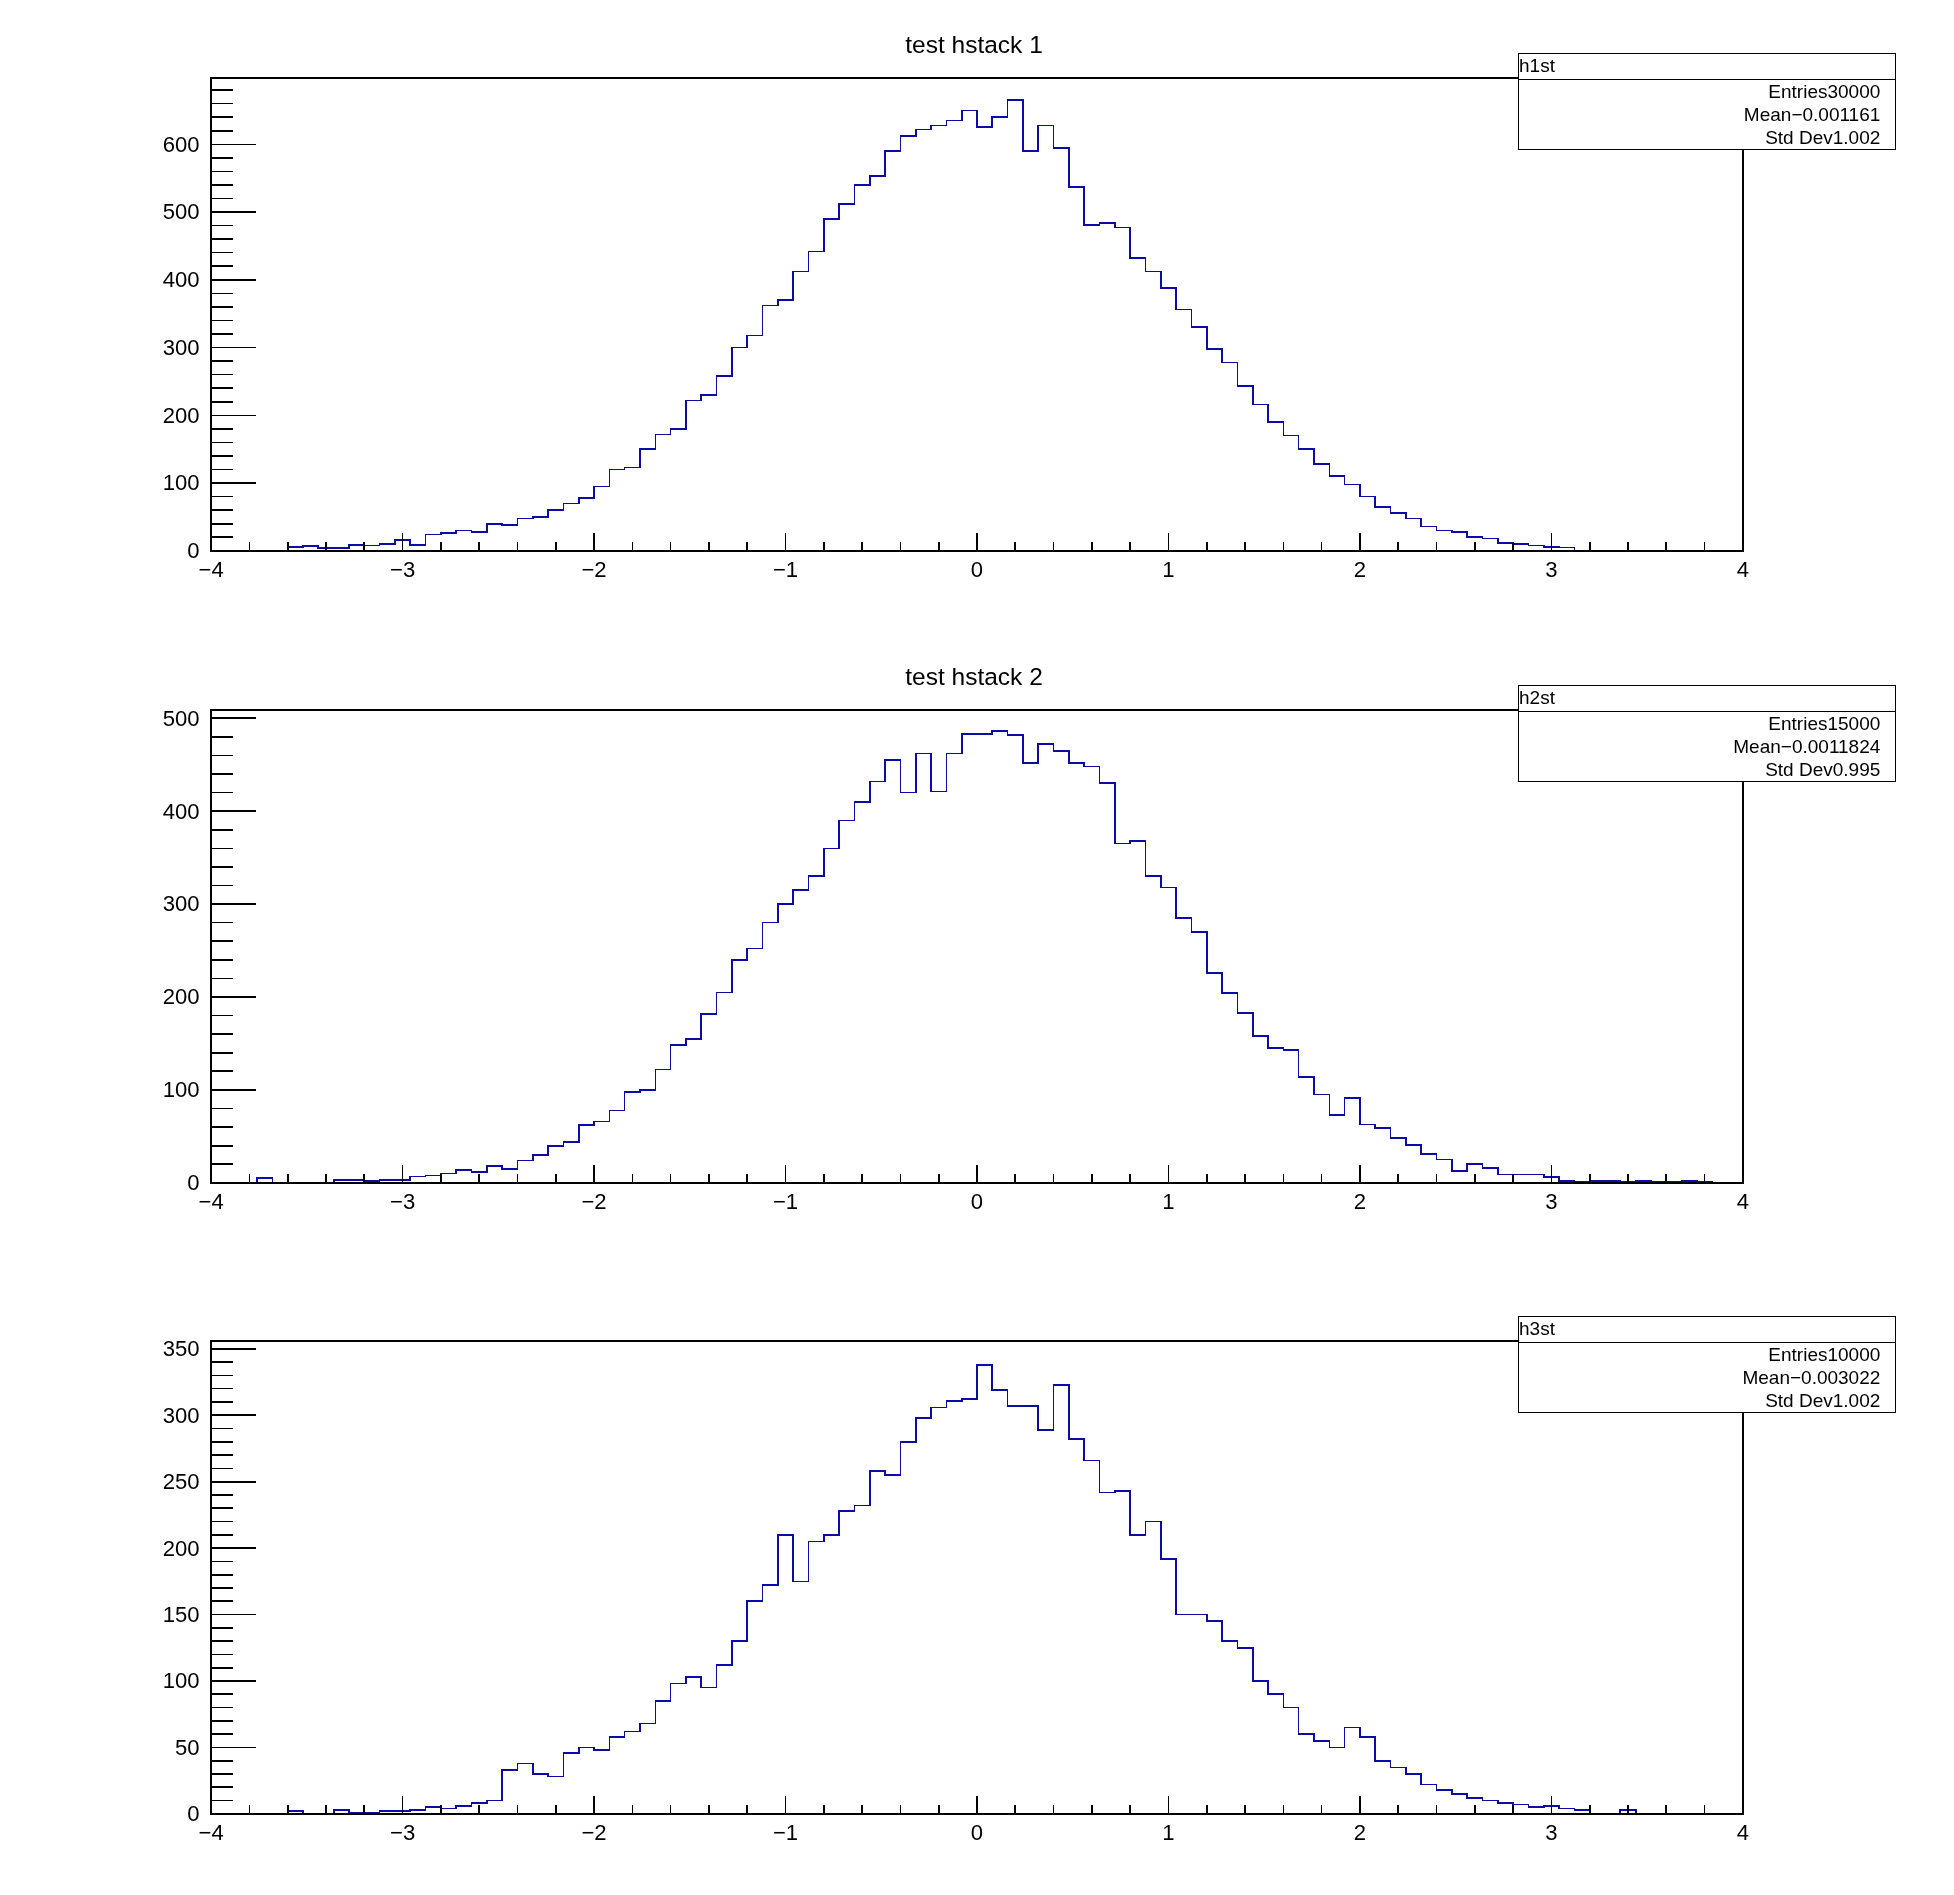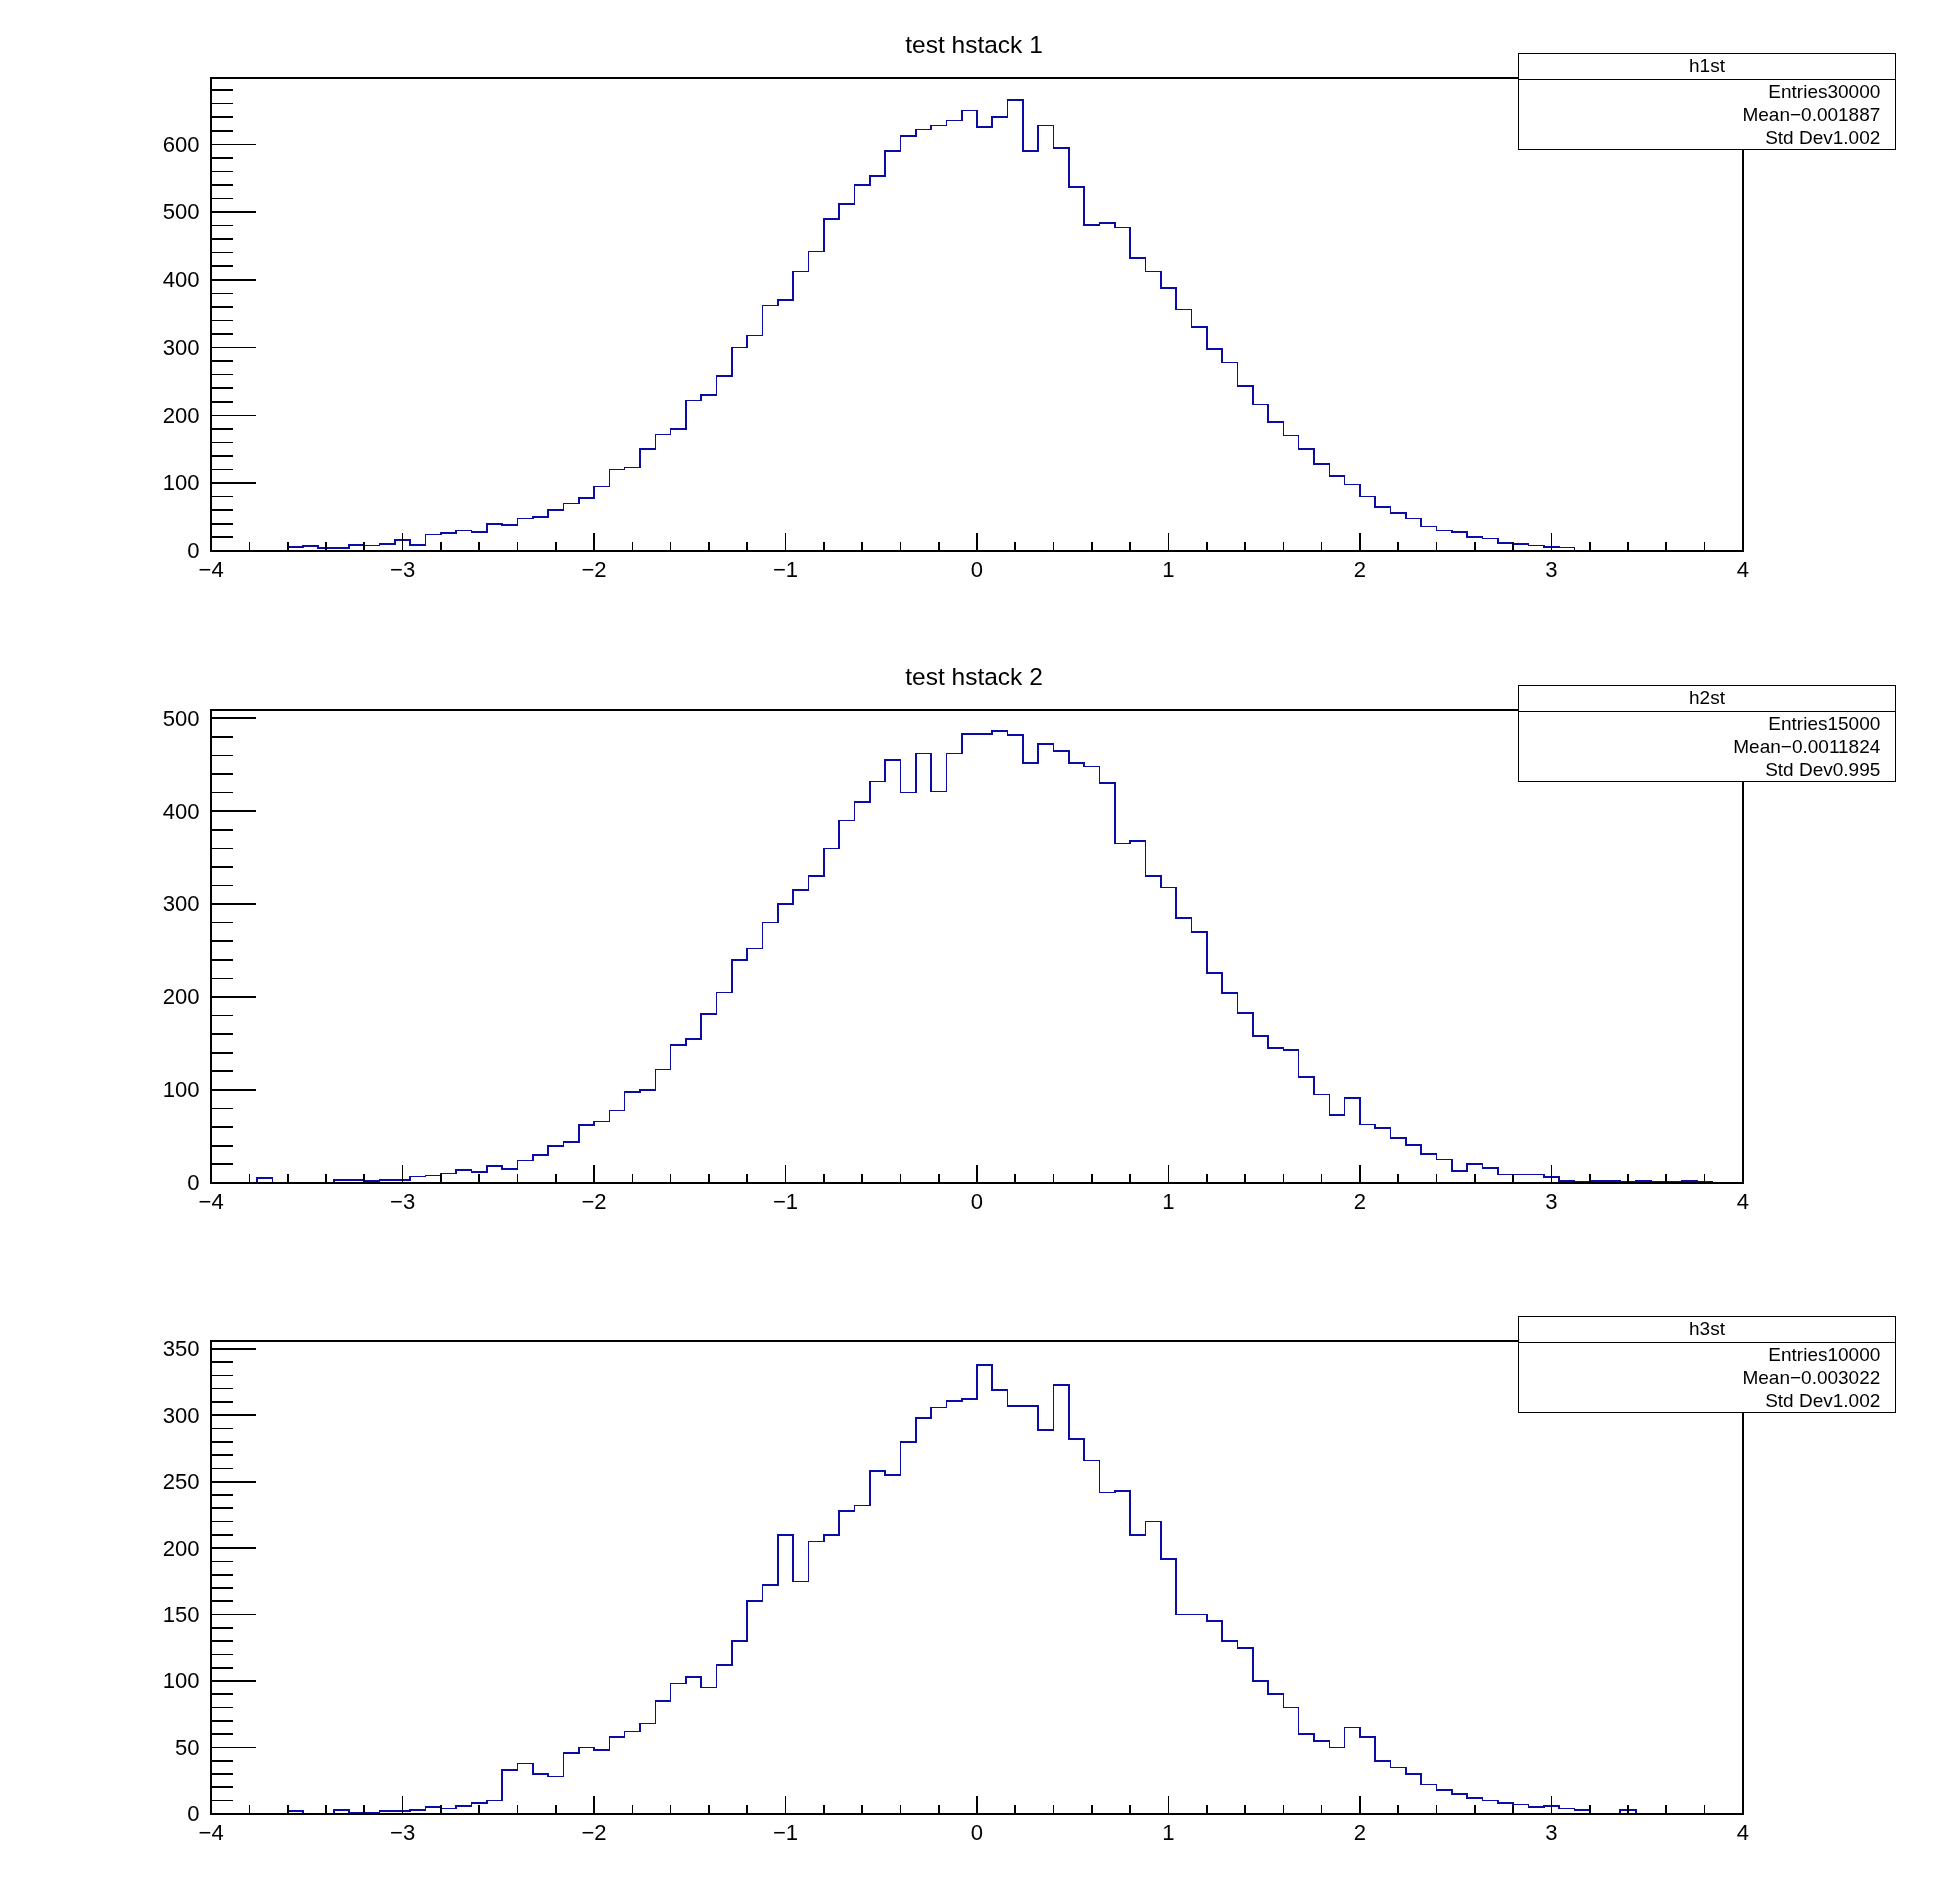--- a/index.html
+++ b/index.html
@@ -5,21 +5,21 @@
   html,body{margin:0;padding:0;background:#ffffff;}
   body{width:1954px;height:1895px;position:relative;overflow:hidden;
        font-family:"Liberation Sans", sans-serif; color:#000;}
   .pad{position:absolute;left:0;width:1954px;height:632px;}
   .pad svg{position:absolute;left:0;top:0;}
   .pad-title{position:absolute;left:0;top:29.5px;width:1948px;height:29.5px;
              line-height:29.5px;text-align:center;font-size:24.5px;}
   .statbox{position:absolute;left:1518px;top:53px;width:378px;
            border:1.6px solid #000;background:#fff;box-sizing:border-box;
            font-size:19px;}
-  .stat-header{height:24.5px;line-height:24.5px;text-align:center;
+  .stat-header{height:24.5px;line-height:24.5px;text-align:left;
                border-bottom:1.6px solid #000;}
   .stat-row{display:flex;justify-content:flex-end;
             height:23px;line-height:23px;padding:0 14.7px 0 18px;}
 </style>
 </head>
 <body>
 
 <section class="pad" style="top:0px">
   <svg width="1954" height="632" viewBox="0 0 2388 772">
       <path d="M 258.0 673.0 L 276.7 673.0 L 295.4 673.0 L 314.2 673.0 L 332.9 673.0 L 351.6 673.0 L 351.6 668.0 L 370.3 668.0 L 370.3 667.2 L 389.0 667.2 L 389.0 669.7 L 407.8 669.7 L 426.5 669.7 L 426.5 665.5 L 445.2 665.5 L 445.2 666.4 L 463.9 666.4 L 463.9 664.7 L 482.6 664.7 L 482.6 659.8 L 501.4 659.8 L 501.4 665.5 L 520.1 665.5 L 520.1 653.1 L 538.8 653.1 L 538.8 651.5 L 557.5 651.5 L 557.5 648.2 L 576.2 648.2 L 576.2 649.8 L 595.0 649.8 L 595.0 639.9 L 613.7 639.9 L 613.7 641.5 L 632.4 641.5 L 632.4 633.3 L 651.1 633.3 L 651.1 631.6 L 669.8 631.6 L 669.8 623.3 L 688.6 623.3 L 688.6 615.0 L 707.3 615.0 L 707.3 608.4 L 726.0 608.4 L 726.0 594.3 L 744.7 594.3 L 744.7 573.6 L 763.4 573.6 L 763.4 571.1 L 782.2 571.1 L 782.2 548.8 L 800.9 548.8 L 800.9 530.6 L 819.6 530.6 L 819.6 523.9 L 838.3 523.9 L 838.3 489.2 L 857.0 489.2 L 857.0 482.5 L 875.8 482.5 L 875.8 459.4 L 894.5 459.4 L 894.5 424.6 L 913.2 424.6 L 913.2 409.7 L 931.9 409.7 L 931.9 373.2 L 950.6 373.2 L 950.6 366.6 L 969.4 366.6 L 969.4 331.8 L 988.1 331.8 L 988.1 307.0 L 1006.8 307.0 L 1006.8 267.2 L 1025.5 267.2 L 1025.5 249.0 L 1044.2 249.0 L 1044.2 225.8 L 1063.0 225.8 L 1063.0 215.1 L 1081.7 215.1 L 1081.7 184.4 L 1100.4 184.4 L 1100.4 166.2 L 1119.1 166.2 L 1119.1 157.9 L 1137.8 157.9 L 1137.8 153.0 L 1156.6 153.0 L 1156.6 147.2 L 1175.3 147.2 L 1175.3 134.7 L 1194.0 134.7 L 1194.0 155.4 L 1212.7 155.4 L 1212.7 143.0 L 1231.4 143.0 L 1231.4 122.3 L 1250.2 122.3 L 1250.2 184.4 L 1268.9 184.4 L 1268.9 153.0 L 1287.6 153.0 L 1287.6 180.3 L 1306.3 180.3 L 1306.3 228.3 L 1325.0 228.3 L 1325.0 274.7 L 1343.8 274.7 L 1343.8 272.2 L 1362.5 272.2 L 1362.5 278.0 L 1381.2 278.0 L 1381.2 315.3 L 1399.9 315.3 L 1399.9 331.8 L 1418.6 331.8 L 1418.6 351.7 L 1437.4 351.7 L 1437.4 378.2 L 1456.1 378.2 L 1456.1 399.7 L 1474.8 399.7 L 1474.8 426.2 L 1493.5 426.2 L 1493.5 442.8 L 1512.2 442.8 L 1512.2 471.8 L 1531.0 471.8 L 1531.0 494.1 L 1549.7 494.1 L 1549.7 515.7 L 1568.4 515.7 L 1568.4 532.2 L 1587.1 532.2 L 1587.1 548.8 L 1605.8 548.8 L 1605.8 567.0 L 1624.6 567.0 L 1624.6 581.9 L 1643.3 581.9 L 1643.3 591.8 L 1662.0 591.8 L 1662.0 606.8 L 1680.7 606.8 L 1680.7 619.2 L 1699.4 619.2 L 1699.4 626.6 L 1718.2 626.6 L 1718.2 633.3 L 1736.9 633.3 L 1736.9 643.2 L 1755.6 643.2 L 1755.6 648.2 L 1774.3 648.2 L 1774.3 649.8 L 1793.0 649.8 L 1793.0 656.4 L 1811.8 656.4 L 1811.8 658.1 L 1830.5 658.1 L 1830.5 663.1 L 1849.2 663.1 L 1849.2 664.7 L 1867.9 664.7 L 1867.9 666.4 L 1886.6 666.4 L 1886.6 668.0 L 1905.4 668.0 L 1905.4 668.9 L 1924.1 668.9 L 1924.1 673.0 L 1942.8 673.0 L 1961.5 673.0 L 1980.2 673.0 L 1999.0 673.0 L 2017.7 673.0 L 2036.4 673.0 L 2055.1 673.0 L 2073.8 673.0 L 2092.6 673.0 L 2111.3 673.0 L 2130.0 673.0 L 2130.0 673.0" fill="none" stroke="#0b0ba8" stroke-width="2" shape-rendering="crispEdges"></path>
@@ -118,21 +118,21 @@
     </svg>
   <div class="pad-title">test hstack 1</div>
   <div class="statbox">
     <div class="stat-header">h1st</div>
     <div class="stat-row">
       <span>Entries</span>
       <span>30000</span>
     </div>
     <div class="stat-row">
       <span>Mean</span>
-      <span>−0.001887</span>
+      <span>−0.001161</span>
     </div>
     <div class="stat-row">
       <span>Std Dev</span>
       <span>1.002</span>
     </div>
   </div>
 </section>
 
 <section class="pad" style="top:632px">
   <svg width="1954" height="632" viewBox="0 0 2388 772">

